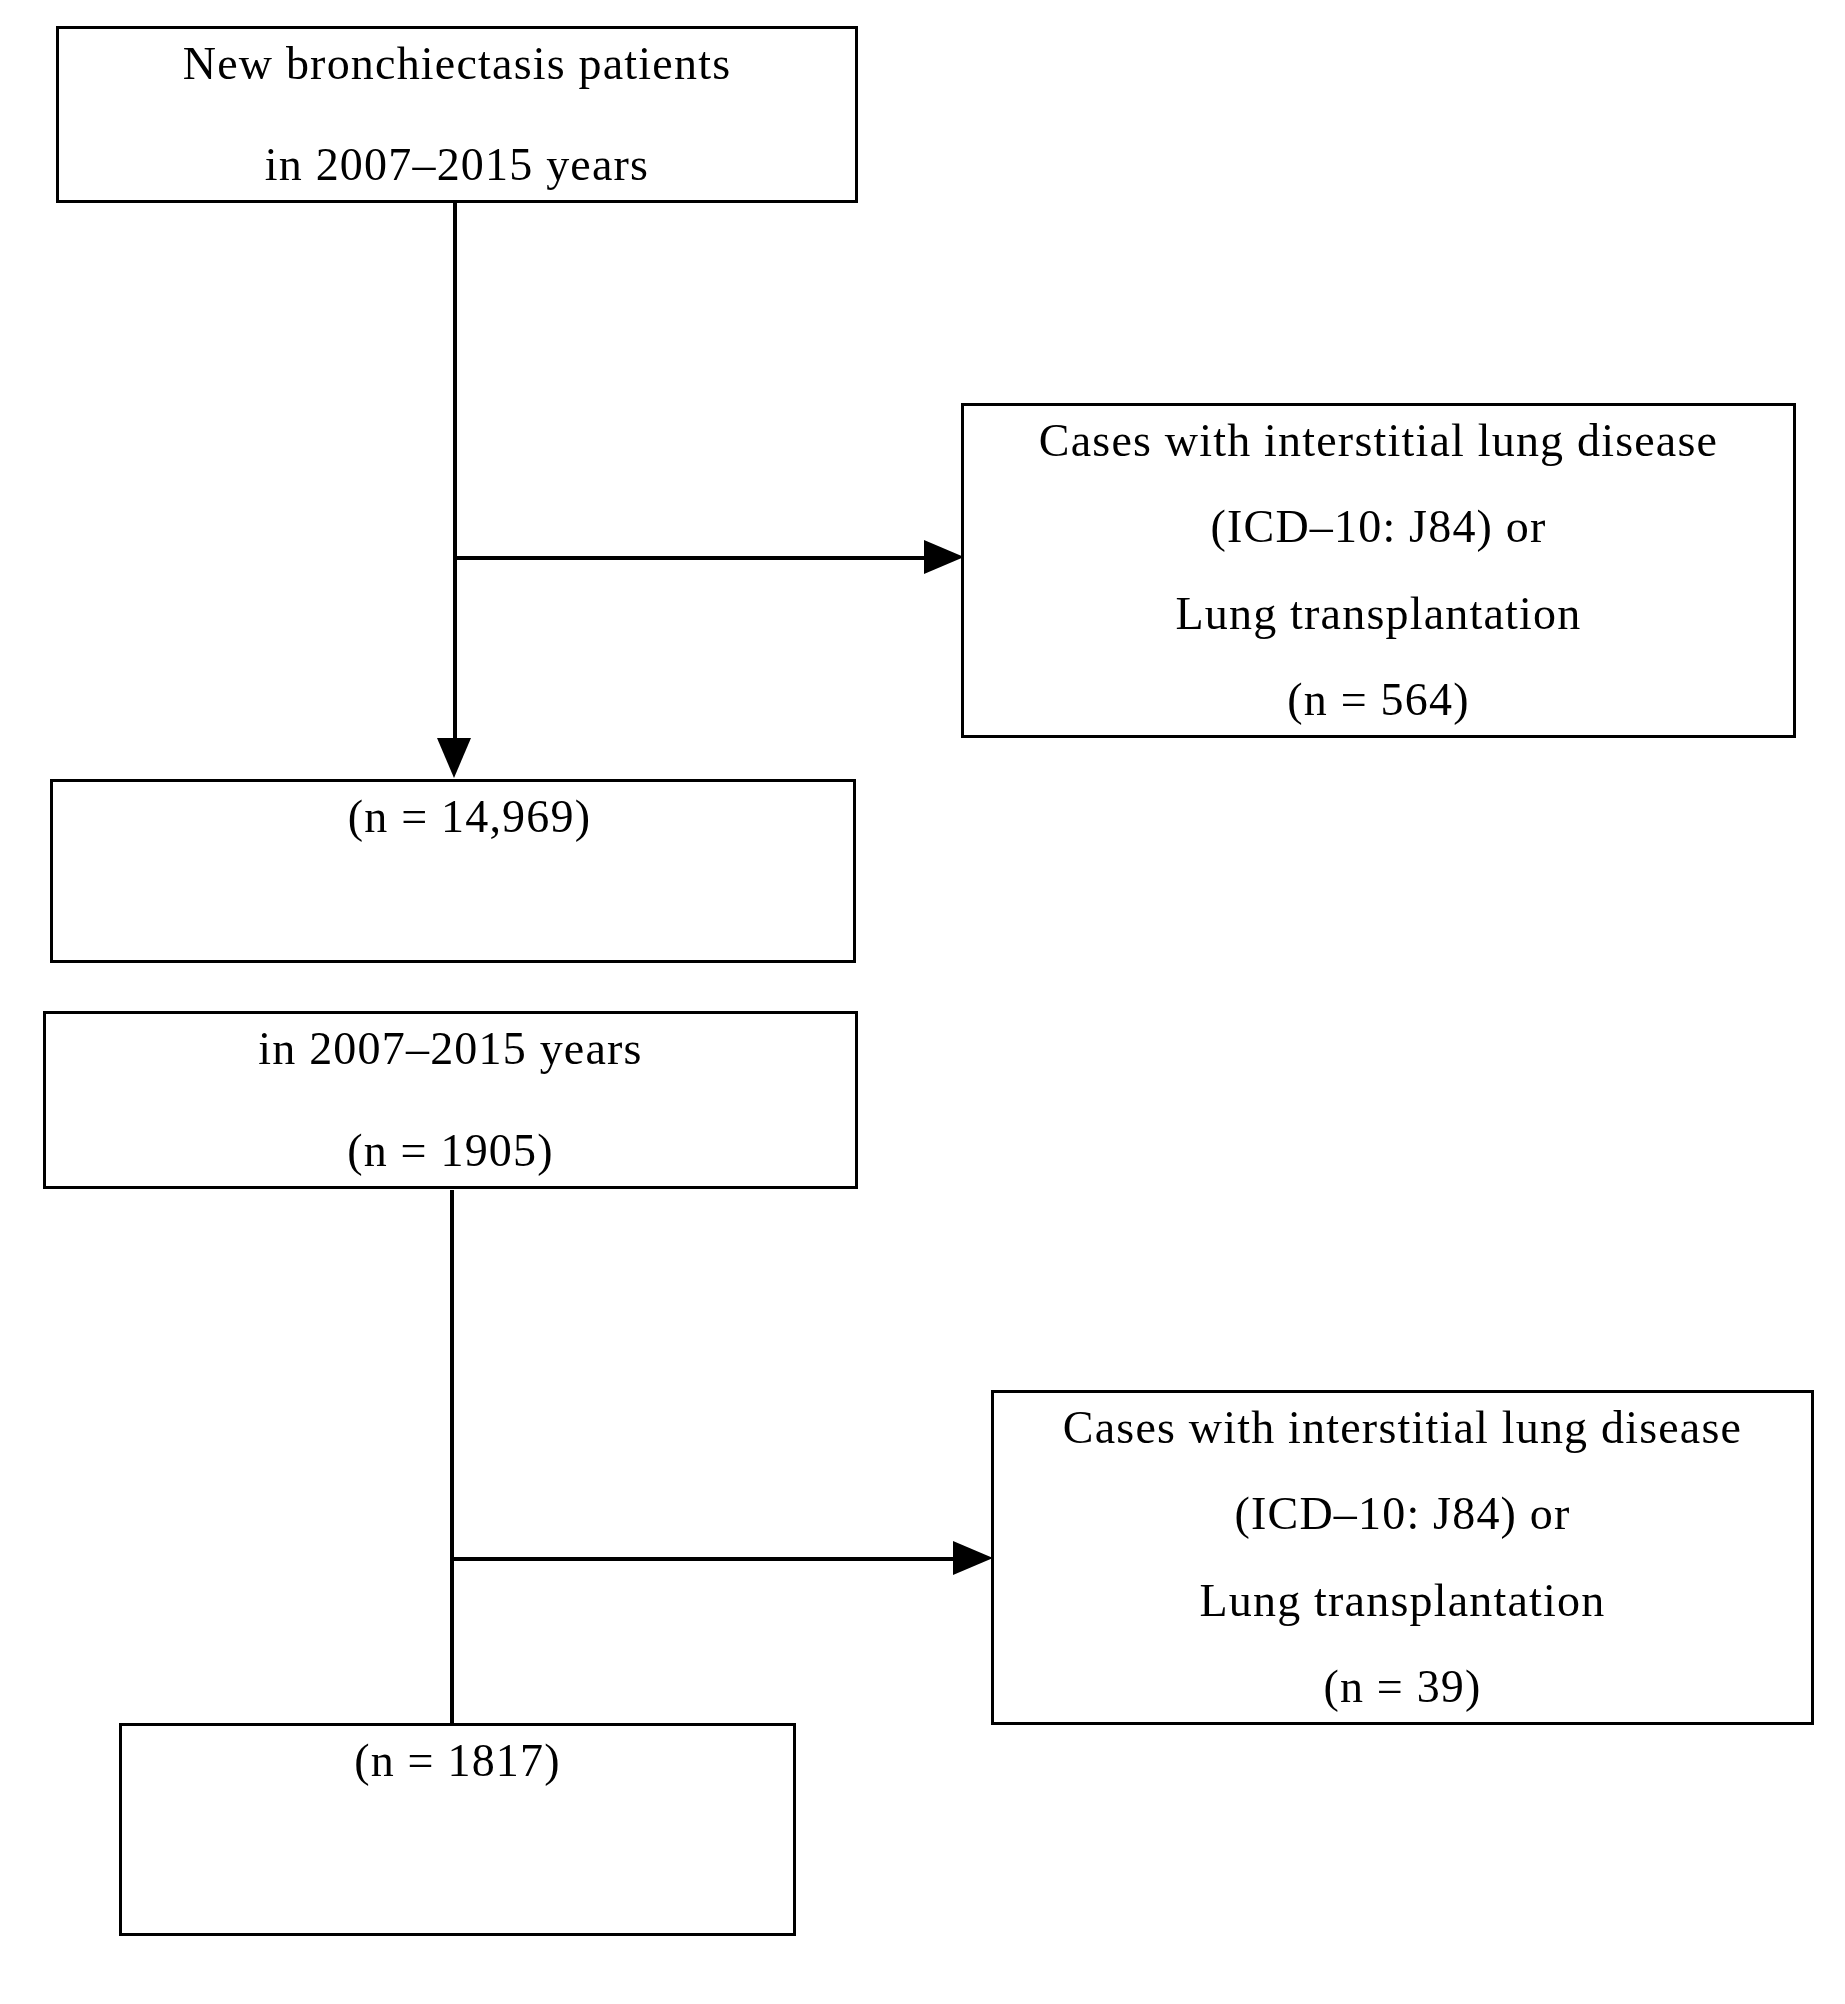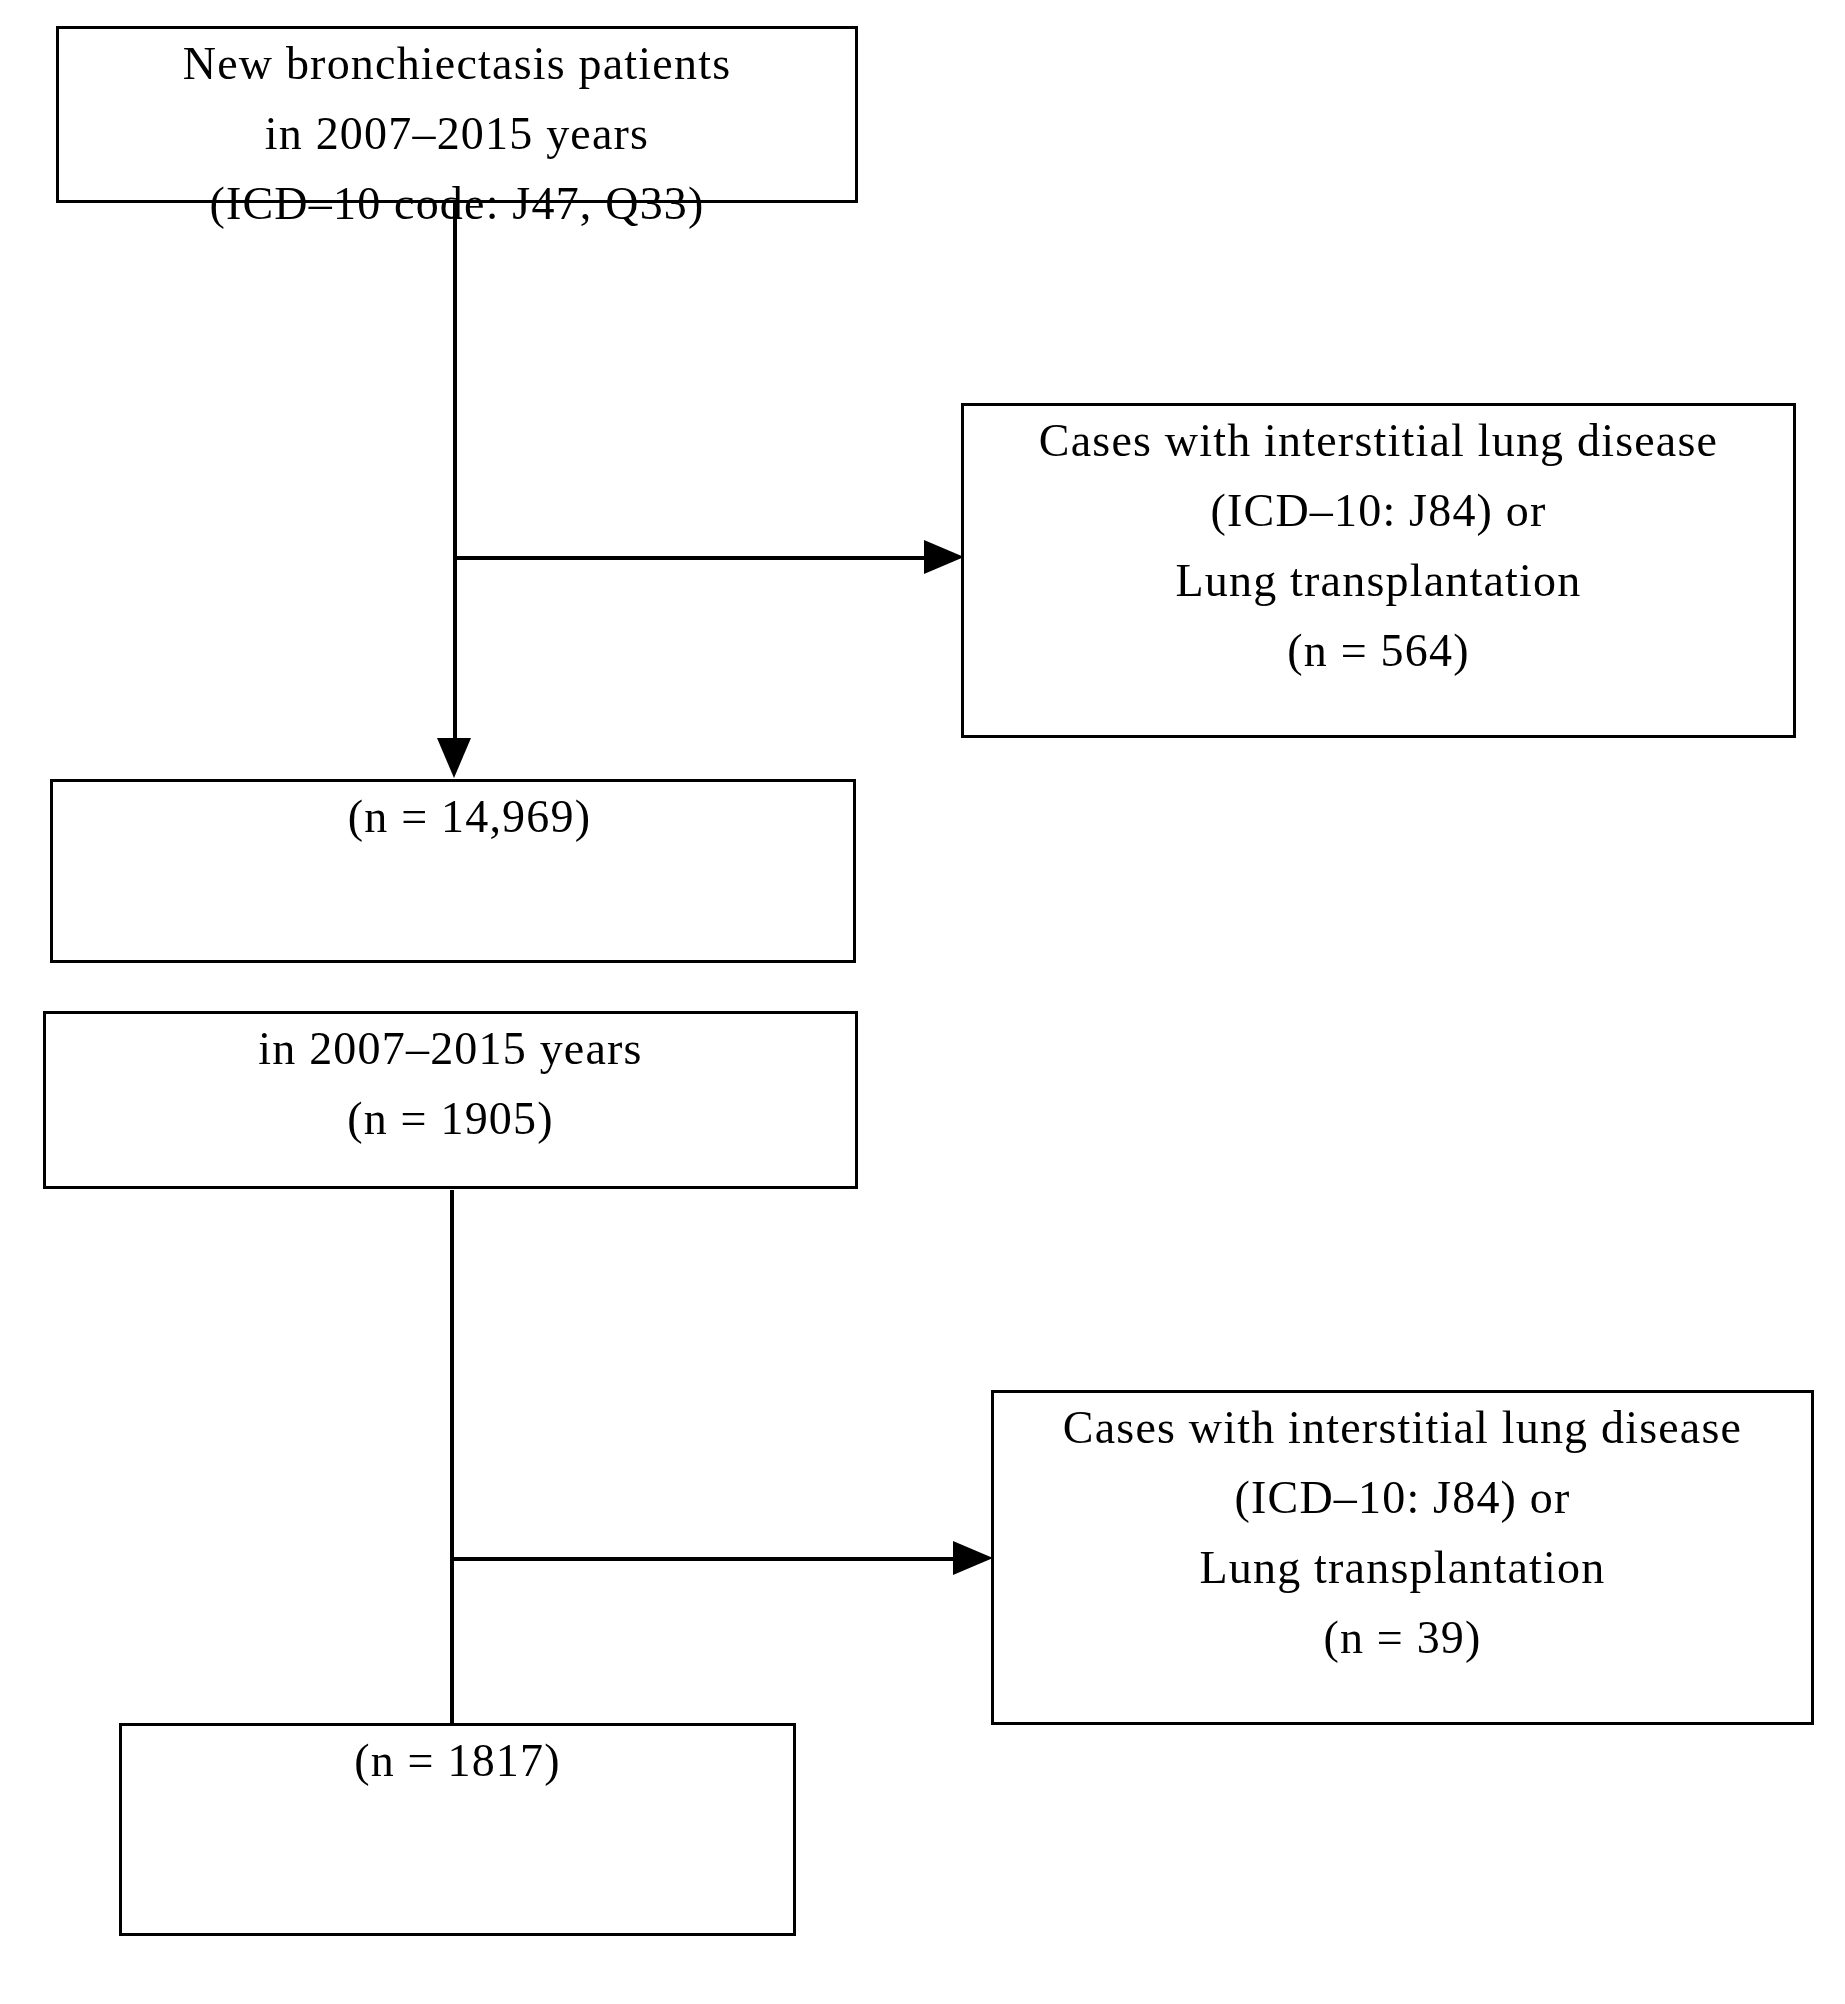--- a/index.html
+++ b/index.html
@@ -17,21 +17,21 @@
     color: #000000;
   }
   .box {
     position: absolute;
     box-sizing: border-box;
     border: 3.8px solid #000000;
     background: #ffffff;
     display: flex;
     flex-direction: column;
     align-items: center;
-    justify-content: flex-start;
+    justify-content: space-between;
   }
   .box .line {
     display: block;
     text-align: center;
     font-size: 46px;
     line-height: 1.52;
     letter-spacing: 1.2px;
     white-space: nowrap;
     color: #000000;
   }
@@ -64,21 +64,20 @@
   }
 </style>
 </head>
 <body>
 
 <div id="canvas">
 
   <div class="box" style="left:56px; top:26px; width:802px; height:177px;">
     <span class="line">New bronchiectasis patients</span>
     <span class="line">in 2007–2015 years</span>
-    <span class="line">(ICD–10 code: J47, Q33)</span>
   </div>
 
   <div class="vline" style="left:453px; top:203px; height:537px;"></div>
   <div class="arrow-down" style="left:437px; top:738px;"></div>
 
   <div class="hline" style="left:454px; top:556px; width:474px;"></div>
   <div class="arrow-right" style="left:924px; top:540px;"></div>
 
   <div class="box" style="left:961px; top:403px; width:835px; height:335px;">
     <span class="line">Cases with interstitial lung disease</span>

